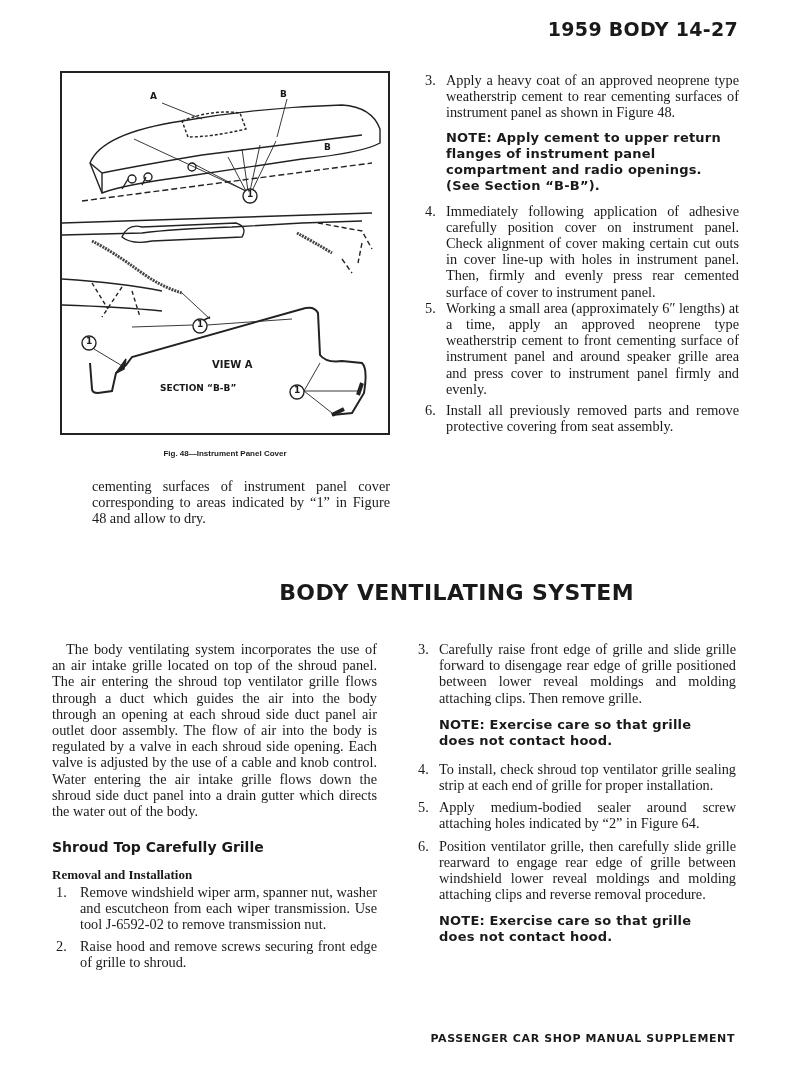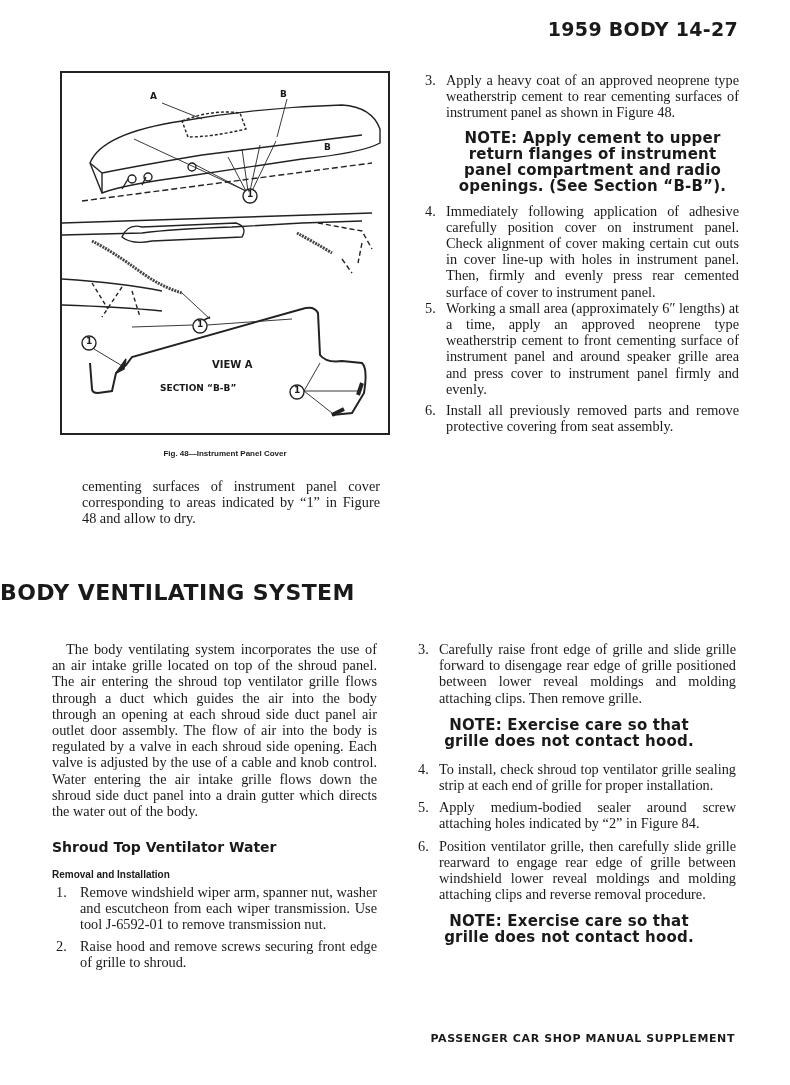--- a/index.html
+++ b/index.html
@@ -9,27 +9,27 @@
 
   .figure-box { position: absolute; left: 60px; top: 71px; width: 330px; height: 364px; border: 2px solid #222; box-sizing: border-box; background: #fff; }
   .figure-box svg { position: absolute; left: 0; top: 0; }
   .fig-label { position: absolute; font-family: "DejaVu Sans", sans-serif; font-weight: bold; font-size: 9px; }
   .fig-caption { position: absolute; left: 60px; top: 449px; width: 330px; text-align: center; font-family: Liberation Sans, sans-serif; font-weight: bold; font-size: 8px; }
 
   .col { position: absolute; font-family: "Liberation Serif", "DejaVu Serif", serif; font-size: 14.3px; line-height: 16.2px; text-align: justify; }
   .col p { margin: 0; }
   .list-item { position: relative; padding-left: 21px; margin: 0; }
   .list-num { position: absolute; left: 0; top: 0; }
-  .note { font-family: "DejaVu Sans", sans-serif; font-weight: bold; font-size: 15px; line-height: 16px; padding-left: 21px; text-align: center; letter-spacing: 0.2px; }
+  .note { font-family: "DejaVu Sans", sans-serif; font-weight: bold; font-size: 13px; line-height: 16px; padding-left: 21px; text-align: left; letter-spacing: 0.2px; }
   .note.italic { font-style: italic; }
 
-  .section-title { position: absolute; top: 580px; left: 0; width: 634px; text-align: left; font-family: "DejaVu Sans", sans-serif; font-weight: bold; font-size: 22px; letter-spacing: 0.4px; }
+  .section-title { position: absolute; top: 580px; left: 0; width: 634px; text-align: right; font-family: "DejaVu Sans", sans-serif; font-weight: bold; font-size: 22px; letter-spacing: 0.4px; }
 
   .subhead { font-family: "DejaVu Sans", sans-serif; font-weight: bold; font-size: 14px; margin: 0; }
-  .subhead2 { font-family: Liberation Sans, sans-serif; font-weight: bold; font-size: 10px; margin: 0; }
+  .subhead2 { font-family: Liberation Serif, serif; font-weight: bold; font-size: 13px; margin: 0; }
 
   .footer { position: absolute; top: 1032px; right: 55px; font-family: "DejaVu Sans", sans-serif; font-weight: bold; font-size: 11px; letter-spacing: 0.6px; }
 </style>
 </head>
 <body>
 
 <div class="page-header">1959 BODY 14-27</div>
 
 <div class="figure-box">
   <svg width="330" height="364" viewBox="0 0 330 364">
@@ -82,21 +82,21 @@
   <span class="fig-label" style="left:262px;top:69px;">B</span>
   <span class="fig-label" style="left:185px;top:116px;font-size:9px;">1</span>
   <span class="fig-label" style="left:135px;top:246px;">1</span>
   <span class="fig-label" style="left:24px;top:263px;">1</span>
   <span class="fig-label" style="left:232px;top:312px;">1</span>
   <span class="fig-label" style="left:150px;top:238px;font-size:10px;margin-top:48px;">VIEW A</span>
   <span class="fig-label" style="left:98px;top:310px;">SECTION “B-B”</span>
 </div>
 <div class="fig-caption">Fig. 48—Instrument Panel Cover</div>
 
-<div class="col" style="left:82px;top:478px;width:298px;">
+<div class="col" style="left:92px;top:478px;width:298px;">
   <p>cementing surfaces of instrument panel cover corresponding to areas indicated by “1” in Figure 48 and allow to dry.</p>
 </div>
 
 <div class="col" style="left:425px;top:72px;width:314px;">
   <div class="list-item">
     <span class="list-num">3.</span>
     <p>Apply a heavy coat of an approved neoprene type weatherstrip cement to rear cementing surfaces of instrument panel as shown in Figure 48.</p>
   </div>
   <p class="note" style="margin-top:9px;margin-bottom:9px;">NOTE: Apply cement to upper return flanges of instrument panel compartment and radio openings. (See Section “B-B”).</p>
   <div class="list-item">
@@ -110,45 +110,45 @@
   <div class="list-item">
     <span class="list-num">6.</span>
     <p>Install all previously removed parts and remove protective covering from seat assembly.</p>
   </div>
 </div>
 
 <div class="section-title">BODY VENTILATING SYSTEM</div>
 
 <div class="col" style="left:52px;top:641px;width:325px;">
   <p style="text-indent:14px;">The body ventilating system incorporates the use of an air intake grille located on top of the shroud panel. The air entering the shroud top ventilator grille flows through a duct which guides the air into the body through an opening at each shroud side duct panel air outlet door assembly. The flow of air into the body is regulated by a valve in each shroud side opening. Each valve is adjusted by the use of a cable and knob control. Water entering the air intake grille flows down the shroud side duct panel into a drain gutter which directs the water out of the body.</p>
-  <p class="subhead" style="margin-top:20px;">Shroud Top Ventilator Water</p>
+  <p class="subhead" style="margin-top:20px;">Shroud Top Carefully Grille</p>
   <p class="subhead2" style="margin-top:12px;">Removal and Installation</p>
   <div class="list-item" style="padding-left:24px;margin-left:4px;margin-bottom:6px;">
     <span class="list-num">1.</span>
-    <p>Remove windshield wiper arm, spanner nut, washer and escutcheon from each wiper transmission. Use tool J-6592-01 to remove transmission nut.</p>
+    <p>Remove windshield wiper arm, spanner nut, washer and escutcheon from each wiper transmission. Use tool J-6592-02 to remove transmission nut.</p>
   </div>
   <div class="list-item" style="padding-left:24px;margin-left:4px;">
     <span class="list-num">2.</span>
     <p>Raise hood and remove screws securing front edge of grille to shroud.</p>
   </div>
 </div>
 
 <div class="col" style="left:418px;top:641px;width:318px;">
   <div class="list-item">
     <span class="list-num">3.</span>
     <p>Carefully raise front edge of grille and slide grille forward to disengage rear edge of grille positioned between lower reveal moldings and molding attaching clips. Then remove grille.</p>
   </div>
   <p class="note" style="margin-top:11px;margin-bottom:12px;width:260px;">NOTE: Exercise care so that grille does not contact hood.</p>
   <div class="list-item" style="margin-bottom:6px;">
     <span class="list-num">4.</span>
     <p>To install, check shroud top ventilator grille sealing strip at each end of grille for proper installation.</p>
   </div>
   <div class="list-item" style="margin-bottom:6px;">
     <span class="list-num">5.</span>
-    <p>Apply medium-bodied sealer around screw attaching holes indicated by “2” in Figure 84.</p>
+    <p>Apply medium-bodied sealer around screw attaching holes indicated by “2” in Figure 64.</p>
   </div>
   <div class="list-item">
     <span class="list-num">6.</span>
     <p>Position ventilator grille, then carefully slide grille rearward to engage rear edge of grille between windshield lower reveal moldings and molding attaching clips and reverse removal procedure.</p>
   </div>
   <p class="note" style="margin-top:11px;width:260px;">NOTE: Exercise care so that grille does not contact hood.</p>
 </div>
 
 <div class="footer">PASSENGER CAR SHOP MANUAL SUPPLEMENT</div>
 

